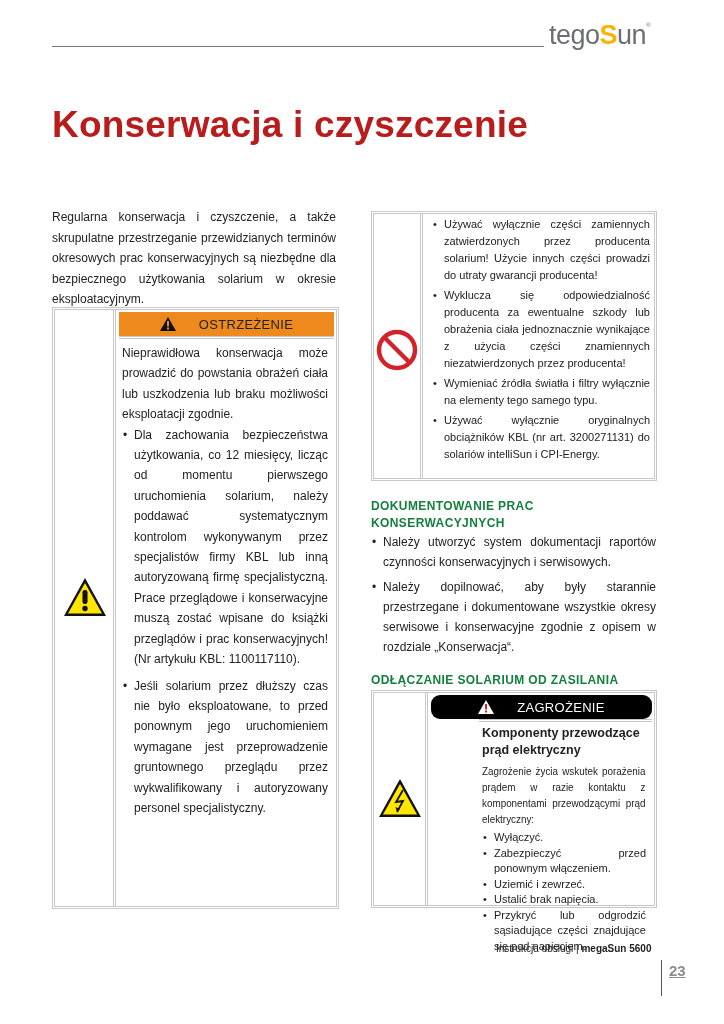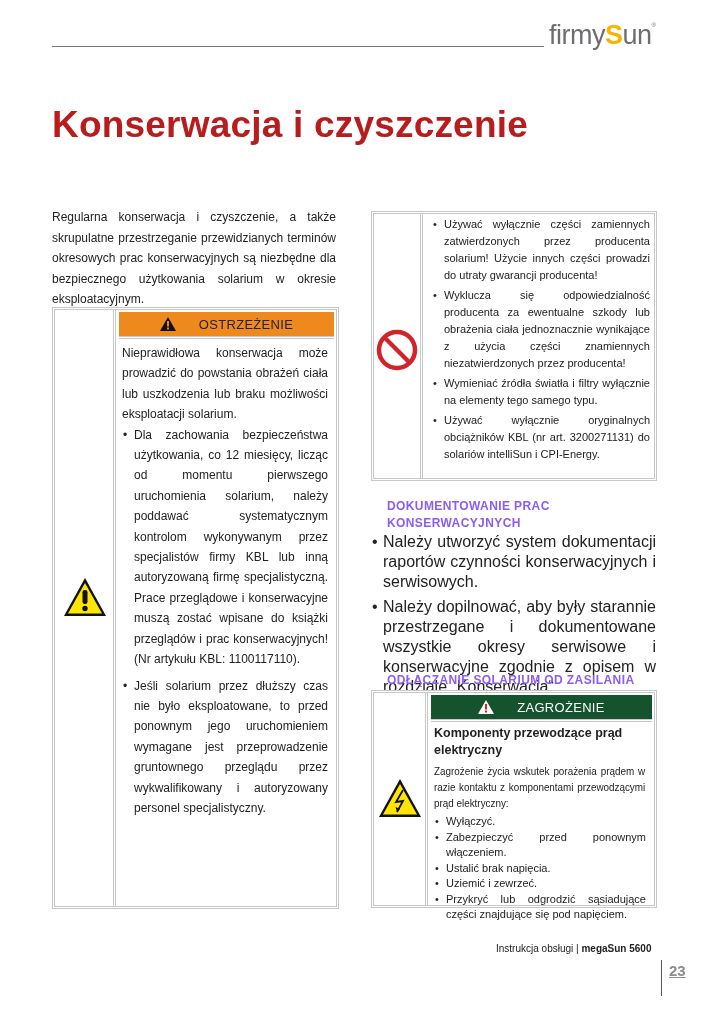--- a/index.html
+++ b/index.html
@@ -18,63 +18,63 @@
   
   .sbox { position: absolute; border: 3px double #c8c8c8; background: #fff; }
   .sbox .iconcol { position: absolute; left: 0; top: 0; bottom: 0; border-right: 3px double #c8c8c8; }
   .sbox .content { position: absolute; top: 0; right: 0; bottom: 0; }
 
   #box1 { left: 52px; top: 307px; width: 287px; height: 602px; }
   #box1 .iconcol { width: 61px; }
   #box1 .content { left: 64px; padding: 2px 2px 0 0; }
   .signal { height: 24px; display: flex; align-items: center; justify-content: center; color: #fff; font-size: 13px; letter-spacing: 0.3px; gap: 20px; }
   .signal.warn { background: #ee8a1d; color: #222; }
-  .signal.danger { background: #14532d; color: #fff; }
+  .signal.danger { background: #000000; color: #fff; border-radius: 9px; }
   .signal .tri { display: inline-block; margin-right: 3px; }
   .boxbody { border-top: 3px double #c8c8c8; padding: 4px 6px 0 3px; font-size: 12px; line-height: 20.4px; text-align: justify; }
   .boxbody .bold { font-weight: bold; text-align: left; }
   .blist { list-style: none; }
   .blist li { position: relative; padding-left: 12px; margin-bottom: 6px; text-align: justify; }
   .blist li::before { content: "•"; position: absolute; left: 1px; top: 0; }
 
   .icon-warn { position: absolute; left: 7px; top: 266px; }
 
   
   #box2 { left: 371px; top: 211px; width: 286px; height: 270px; }
   #box2 .iconcol { width: 49px; }
   #box2 .content { left: 52px; padding: 2px 4px 0 6px; }
   #box2 .blist { font-size: 11px; line-height: 17px; }
   #box2 .blist li { margin-bottom: 3px; }
   .icon-prohibit { position: absolute; left: 2px; top: 115px; }
 
-  .section-h { position: absolute; font-size: 12px; font-weight: bold; letter-spacing: 0.4px; line-height: 17px; color: #8b5cf6; margin-left: 16px; }
+  .section-h { position: absolute; font-size: 12px; font-weight: bold; letter-spacing: 0.4px; line-height: 17px; color: #15803d; }
   #sec1 { left: 371px; top: 498px; width: 290px; }
-  #list1 { position: absolute; left: 371px; top: 532px; width: 285px; font-size: 16px; line-height: 20px; }
+  #list1 { position: absolute; left: 371px; top: 532px; width: 285px; font-size: 12px; line-height: 20px; }
   #list1 li { margin-bottom: 5px; }
   #sec2 { left: 371px; top: 672px; width: 290px; }
 
   #box3 { left: 371px; top: 690px; width: 286px; height: 218px; }
   #box3 .iconcol { width: 54px; }
   #box3 .content { left: 57px; padding: 2px 2px 0 0; }
-  #box3 .boxbody { font-size: 11px; line-height: 15.5px; padding: 3px 6px 0 3px; }
+  #box3 .boxbody { font-size: 11px; line-height: 15.5px; padding: 3px 6px 0 3px; margin-left: 48px; }
   #box3 .bold { font-size: 12.5px; line-height: 17px; margin-bottom: 4px; }
   #box3 .desc { font-size: 10.5px; line-height: 16px; transform: scaleX(0.94); transform-origin: left; width: 106%; margin-bottom: 3px; }
   #box3 .blist li { margin-bottom: 0; font-size: 11px; line-height: 15.5px; }
   .icon-elec { position: absolute; left: 3px; top: 84px; }
 
   .footer { position: absolute; left: 496px; top: 943px; font-size: 10px; color: #222; }
   .footer b { font-weight: bold; }
   .footer-rule { position: absolute; left: 661px; top: 960px; width: 1px; height: 36px; background: #555; }
   .page-num { position: absolute; left: 669px; top: 962px; font-size: 15px; color: #8a8c8e; font-weight: bold; text-decoration: underline; }
 </style>
 </head>
 <body>
 
 <div class="header-rule"></div>
-<div class="logo"><span>firmy</span><span class="s">S</span><span>un</span><sup>®</sup></div>
+<div class="logo"><span>tego</span><span class="s">S</span><span>un</span><sup>®</sup></div>
 
 <h1 class="page-title">Konserwacja i czyszczenie</h1>
 
 <p class="intro">Regularna konserwacja i czyszczenie, a także skrupulatne przestrzeganie przewidzianych terminów okresowych prac konserwacyjnych są niezbędne dla bezpiecznego użytkowania solarium w okresie eksploatacyjnym.</p>
 
 <div class="sbox" id="box1">
   <div class="iconcol">
     <svg class="icon-warn" width="46" height="42" viewBox="0 0 46 42">
       <polygon points="23,2 44,40 2,40" fill="#111"></polygon>
       <polygon points="23,7 40,37.5 6,37.5" fill="#ffe600"></polygon>
@@ -85,21 +85,21 @@
   <div class="content">
     <div class="signal warn">
       <svg class="tri" width="16" height="14" viewBox="0 0 16 14">
           <polygon points="8,0 16,14 0,14" fill="#111"></polygon>
           <rect x="7" y="4" width="2" height="5.5" fill="#ee8a1d"></rect>
           <rect x="7" y="10.5" width="2" height="2" fill="#ee8a1d"></rect>
         </svg>
       <span>OSTRZEŻENIE</span>
     </div>
     <div class="boxbody">
-      <div>Nieprawidłowa konserwacja może prowadzić do powstania obrażeń ciała lub uszkodzenia lub braku możliwości eksploatacji solarium.</div>
+      <div>Nieprawidłowa konserwacja może prowadzić do powstania obrażeń ciała lub uszkodzenia lub braku możliwości eksploatacji zgodnie.</div>
       <ul class="blist">
         <li>Dla zachowania bezpieczeństwa użytkowania, co 12 miesięcy, licząc od momentu pierwszego uruchomienia solarium, należy poddawać systematycznym kontrolom wykonywanym przez specjalistów firmy KBL lub inną autoryzowaną firmę specjalistyczną. Prace przeglądowe i konserwacyjne muszą zostać wpisane do książki przeglądów i prac konserwacyjnych! (Nr artykułu KBL: 1100117110).</li>
         <li>Jeśli solarium przez dłuższy czas nie było eksploatowane, to przed ponownym jego uruchomieniem wymagane jest przeprowadzenie gruntownego przeglądu przez wykwalifikowany i autoryzowany personel specjalistyczny.</li>
       </ul>
     </div>
   </div>
 </div>
 
 <div class="sbox" id="box2">
   <div class="iconcol">
@@ -143,22 +143,22 @@
           <rect x="7" y="10.5" width="2" height="2" fill="#d2232a"></rect>
         </svg>
       <span>ZAGROŻENIE</span>
     </div>
     <div class="boxbody">
       <div class="bold">Komponenty przewodzące prąd elektryczny</div>
       <div class="desc">Zagrożenie życia wskutek porażenia prądem w razie kontaktu z komponentami przewodzącymi prąd elektryczny:</div>
       <ul class="blist">
         <li>Wyłączyć.</li>
         <li>Zabezpieczyć przed ponownym włączeniem.</li>
+        <li>Uziemić i zewrzeć.</li>
         <li>Ustalić brak napięcia.</li>
-        <li>Uziemić i zewrzeć.</li>
         <li>Przykryć lub odgrodzić sąsiadujące części znajdujące się pod napięciem.</li>
       </ul>
     </div>
   </div>
 </div>
 
 <div class="footer"><span>Instrukcja obsługi | </span><b>megaSun 5600</b></div>
 <div class="footer-rule"></div>
 <div class="page-num">23</div>
 

